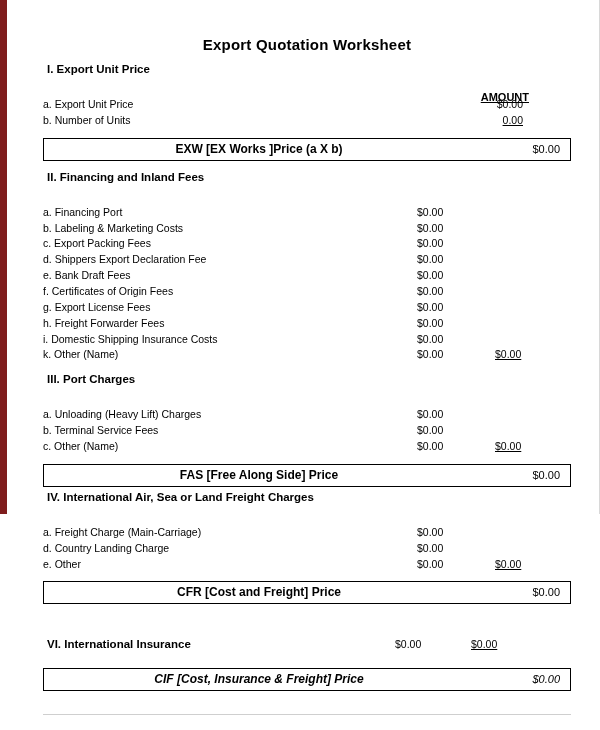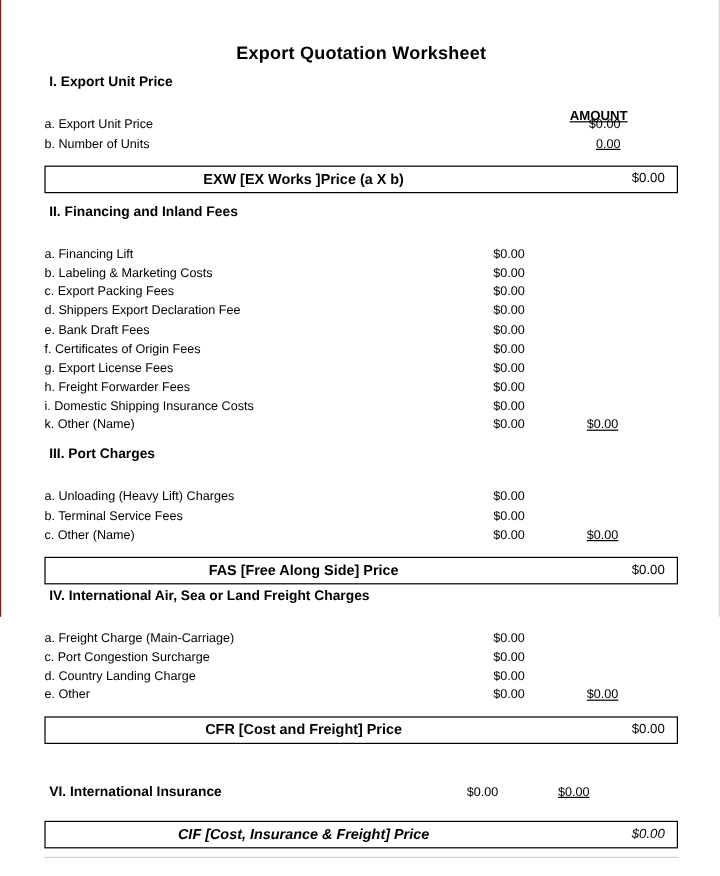--- a/index.html
+++ b/index.html
@@ -12,21 +12,21 @@
     background: #ffffff;
     font-family: "Liberation Sans", sans-serif;
     color: #000000;
     overflow: hidden;
   }
   .page {
     position: relative;
     width: 600px;
     height: 514px;
     box-sizing: border-box;
-    border-left: 1px solid #7f1d1d;
+    border-left: 7px solid #7f1d1d;
     border-right: 1px solid #d8d8d8;
   }
   .sheet {
     position: absolute;
     left: 36px;
     top: 22px;
     width: 528px;
   }
   .doc-title {
     text-align: center;
@@ -162,21 +162,21 @@
 
     <div class="totalbar">
       <span class="tb-label">EXW [EX Works ]Price (a X b)</span>
       <span class="tb-amt">$0.00</span>
     </div>
 
     <div class="section-head">II.  Financing and Inland Fees</div>
     <table class="lines">
       <tbody>
           <tr>
-        <td class="label">a. Financing Lift</td>
+        <td class="label">a. Financing Port</td>
         <td class="amt">$0.00</td>
         <td class="amt2"></td>
       </tr>
       <tr>
         <td class="label">b. Labeling &amp; Marketing Costs</td>
         <td class="amt">$0.00</td>
         <td class="amt2"></td>
       </tr>
       <tr>
         <td class="label">c. Export Packing Fees</td>
@@ -245,25 +245,20 @@
     <div class="totalbar">
       <span class="tb-label">FAS [Free Along Side] Price</span>
       <span class="tb-amt">$0.00</span>
     </div>
 
     <div class="section-head tight">IV.  International Air, Sea or Land Freight Charges</div>
     <table class="lines">
       <tbody>
           <tr>
         <td class="label">a. Freight Charge (Main-Carriage)</td>
-        <td class="amt">$0.00</td>
-        <td class="amt2"></td>
-      </tr>
-      <tr>
-        <td class="label">c. Port Congestion Surcharge</td>
         <td class="amt">$0.00</td>
         <td class="amt2"></td>
       </tr>
       <tr>
         <td class="label">d. Country Landing Charge</td>
         <td class="amt">$0.00</td>
         <td class="amt2"></td>
       </tr>
       <tr>
         <td class="label">e. Other</td>

